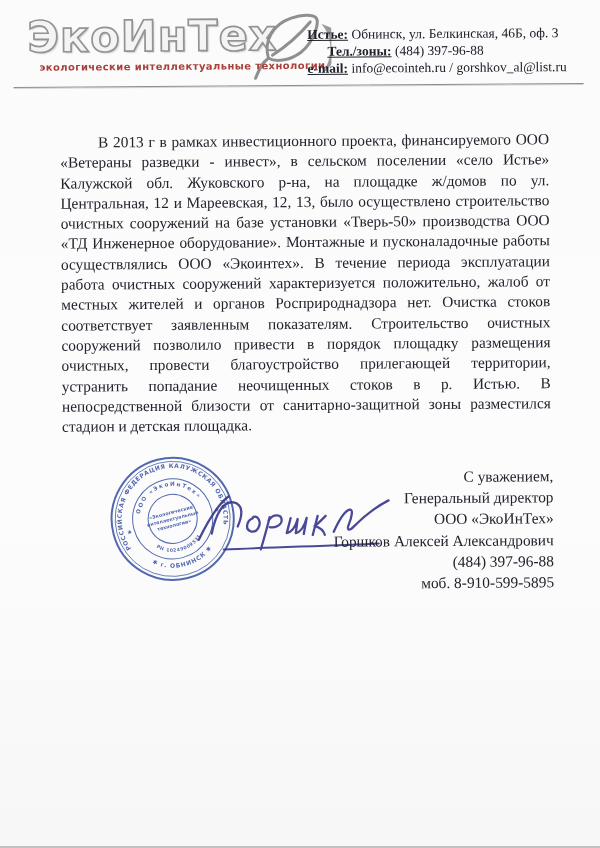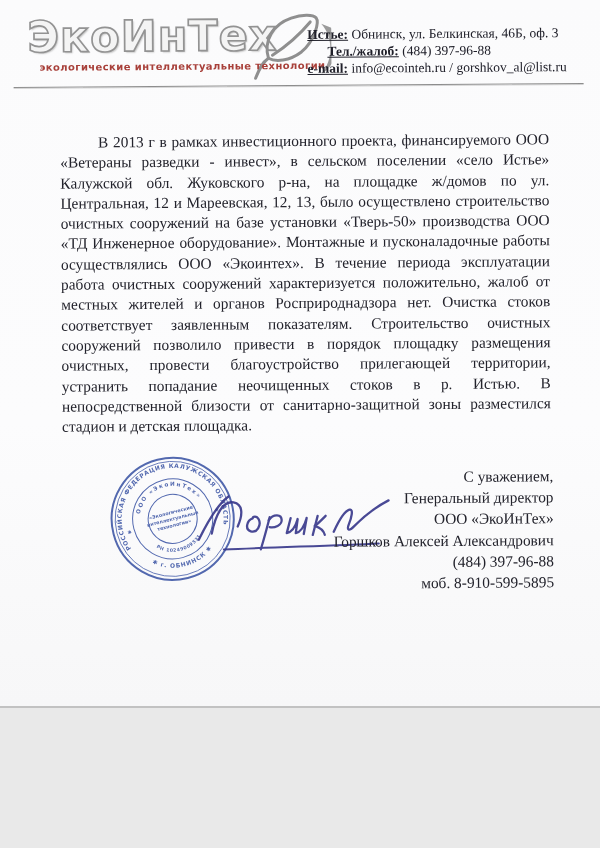--- a/index.html
+++ b/index.html
@@ -2,21 +2,21 @@
 <html><head>
 <meta charset="utf-8">
 <style>
   html,body{margin:0;padding:0;}
   body{
     width:600px;height:848px;overflow:hidden;
     background:#e9e9e9;
     font-family:"Liberation Serif", serif;
   }
   .page{
-    position:relative;width:600px;height:708px;
+    position:relative;width:600px;height:848px;
     background:linear-gradient(180deg,#fbfbfc 0%,#fcfcfd 60%,#f7f7f8 100%);
     border-bottom:2px solid #c2c2c2;
     box-sizing:border-box;
     overflow:hidden;
   }
   .tilt{
     position:absolute;left:0;top:0;width:600px;height:848px;
     transform:rotate(-0.4deg);transform-origin:50% 50%;
   }
   
@@ -87,21 +87,21 @@
               <path d="M 25,47 C 36,40 52,27 63,14"></path>
             </g>
             <path d="M 74,16 C 85,28 87,50 74,66 C 88,58 94,38 84,20 Z" fill="#9b9b9b" stroke="none"></path>
           </svg>
         </div>
         <div class="tagline">экологические интеллектуальные технологии</div>
       </div>
 
       <div class="contact">
         <div><span class="lbl">Истье:</span><span> Обнинск, ул. Белкинская, 46Б, оф. 3</span></div>
-        <div class="l2"><span class="lbl">Тел./жалоб:</span><span> (484) 397-96-88</span></div>
+        <div class="l2"><span class="lbl">Тел./зоны:</span><span> (484) 397-96-88</span></div>
         <div><span class="lbl">e-mail:</span><span> info@ecointeh.ru / gorshkov_al@list.ru</span></div>
       </div>
       <div class="rule"></div>
     </div>
 
     <div class="letter-body">
       <p>В 2013 г в рамках инвестиционного проекта, финансируемого ООО «Ветераны разведки - инвест», в сельском поселении «село Истье» Калужской обл. Жуковского р-на, на площадке ж/домов по ул. Центральная, 12 и Мареевская, 12, 13, было осуществлено строительство очистных сооружений на базе установки «Тверь-50» производства ООО «ТД Инженерное оборудование». Монтажные и пусконаладочные работы осуществлялись ООО «Экоинтех». В течение периода эксплуатации работа очистных сооружений характеризуется положительно, жалоб от местных жителей и органов Росприроднадзора нет. Очистка стоков соответствует заявленным показателям. Строительство очистных сооружений позволило привести в порядок площадку размещения очистных, провести благоустройство прилегающей территории, устранить попадание неочищенных стоков в р. Истью. В непосредственной близости от санитарно-защитной зоны разместился стадион и детская площадка.</p>
     </div>
 
     <div class="stamp-wrap">

